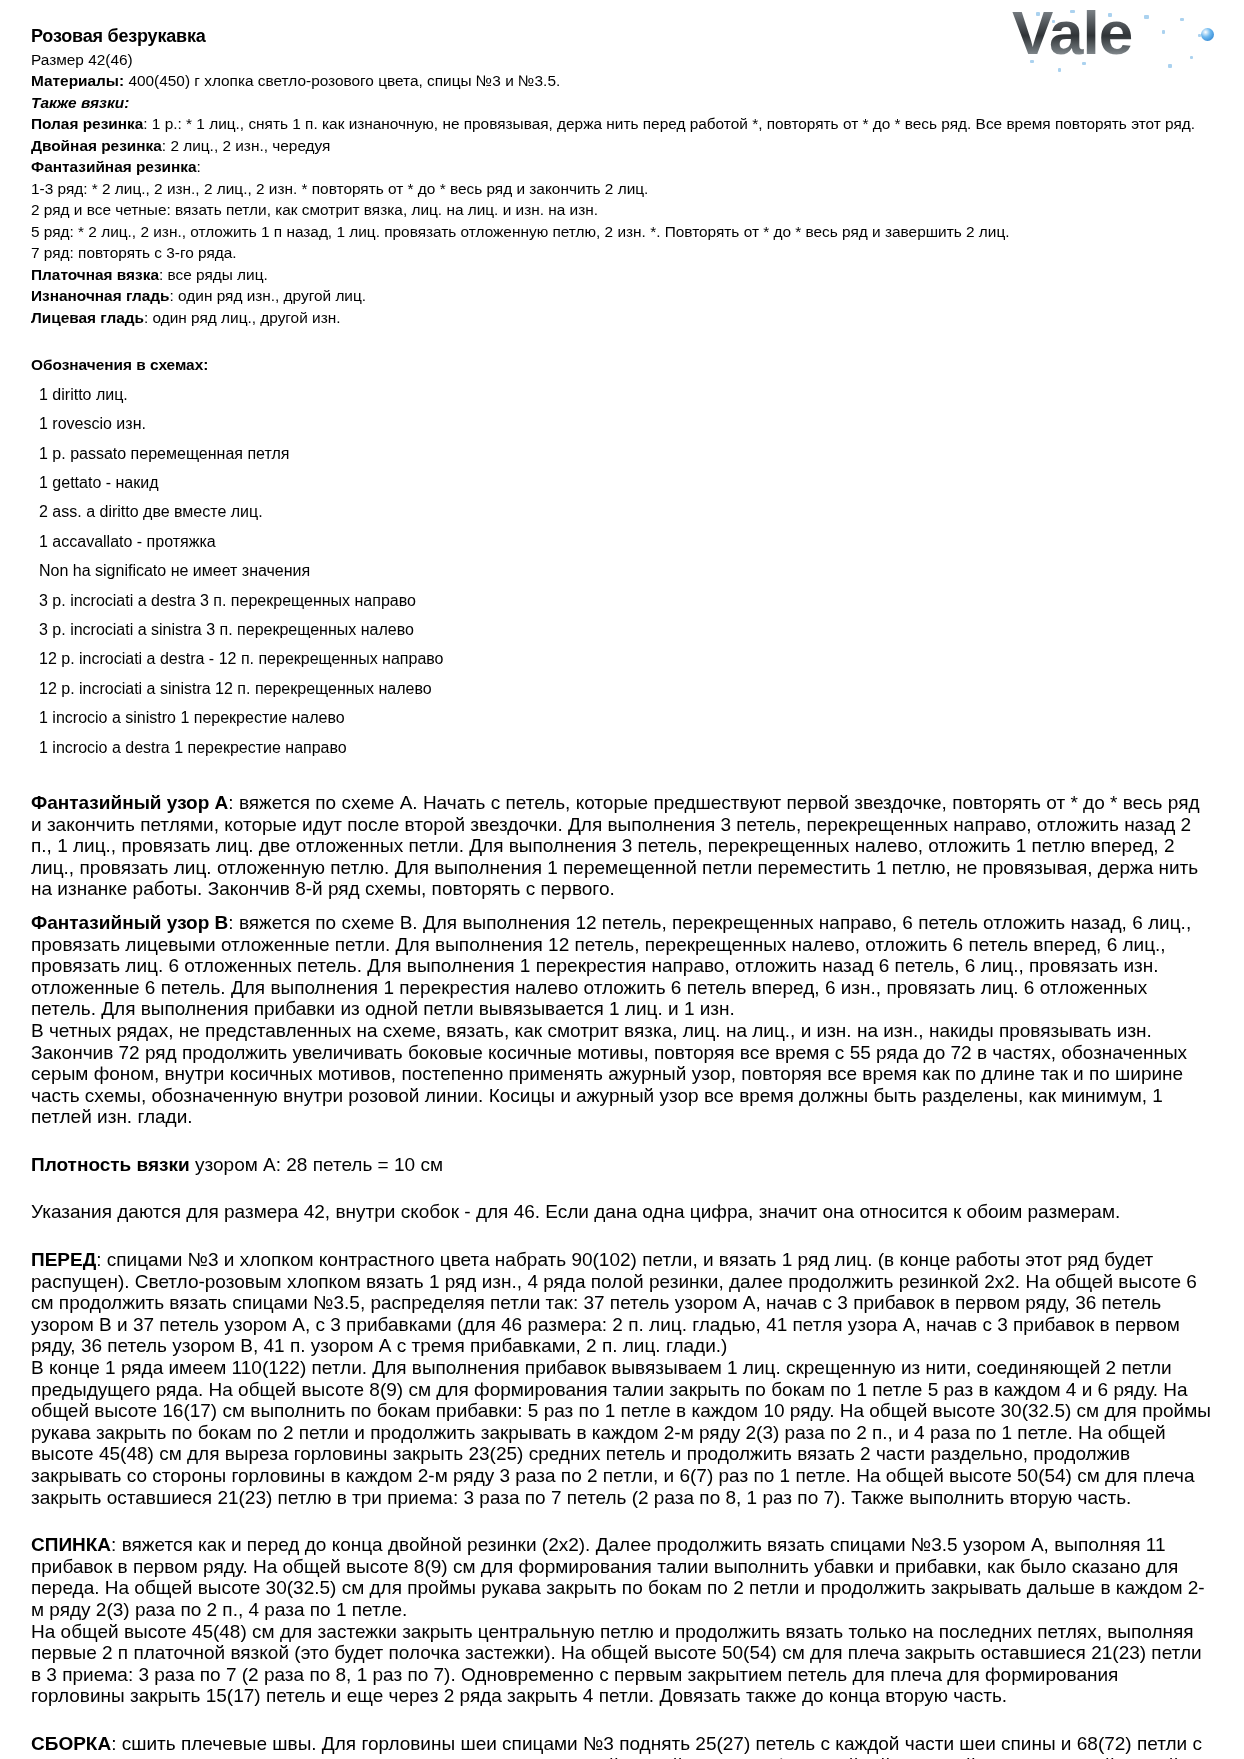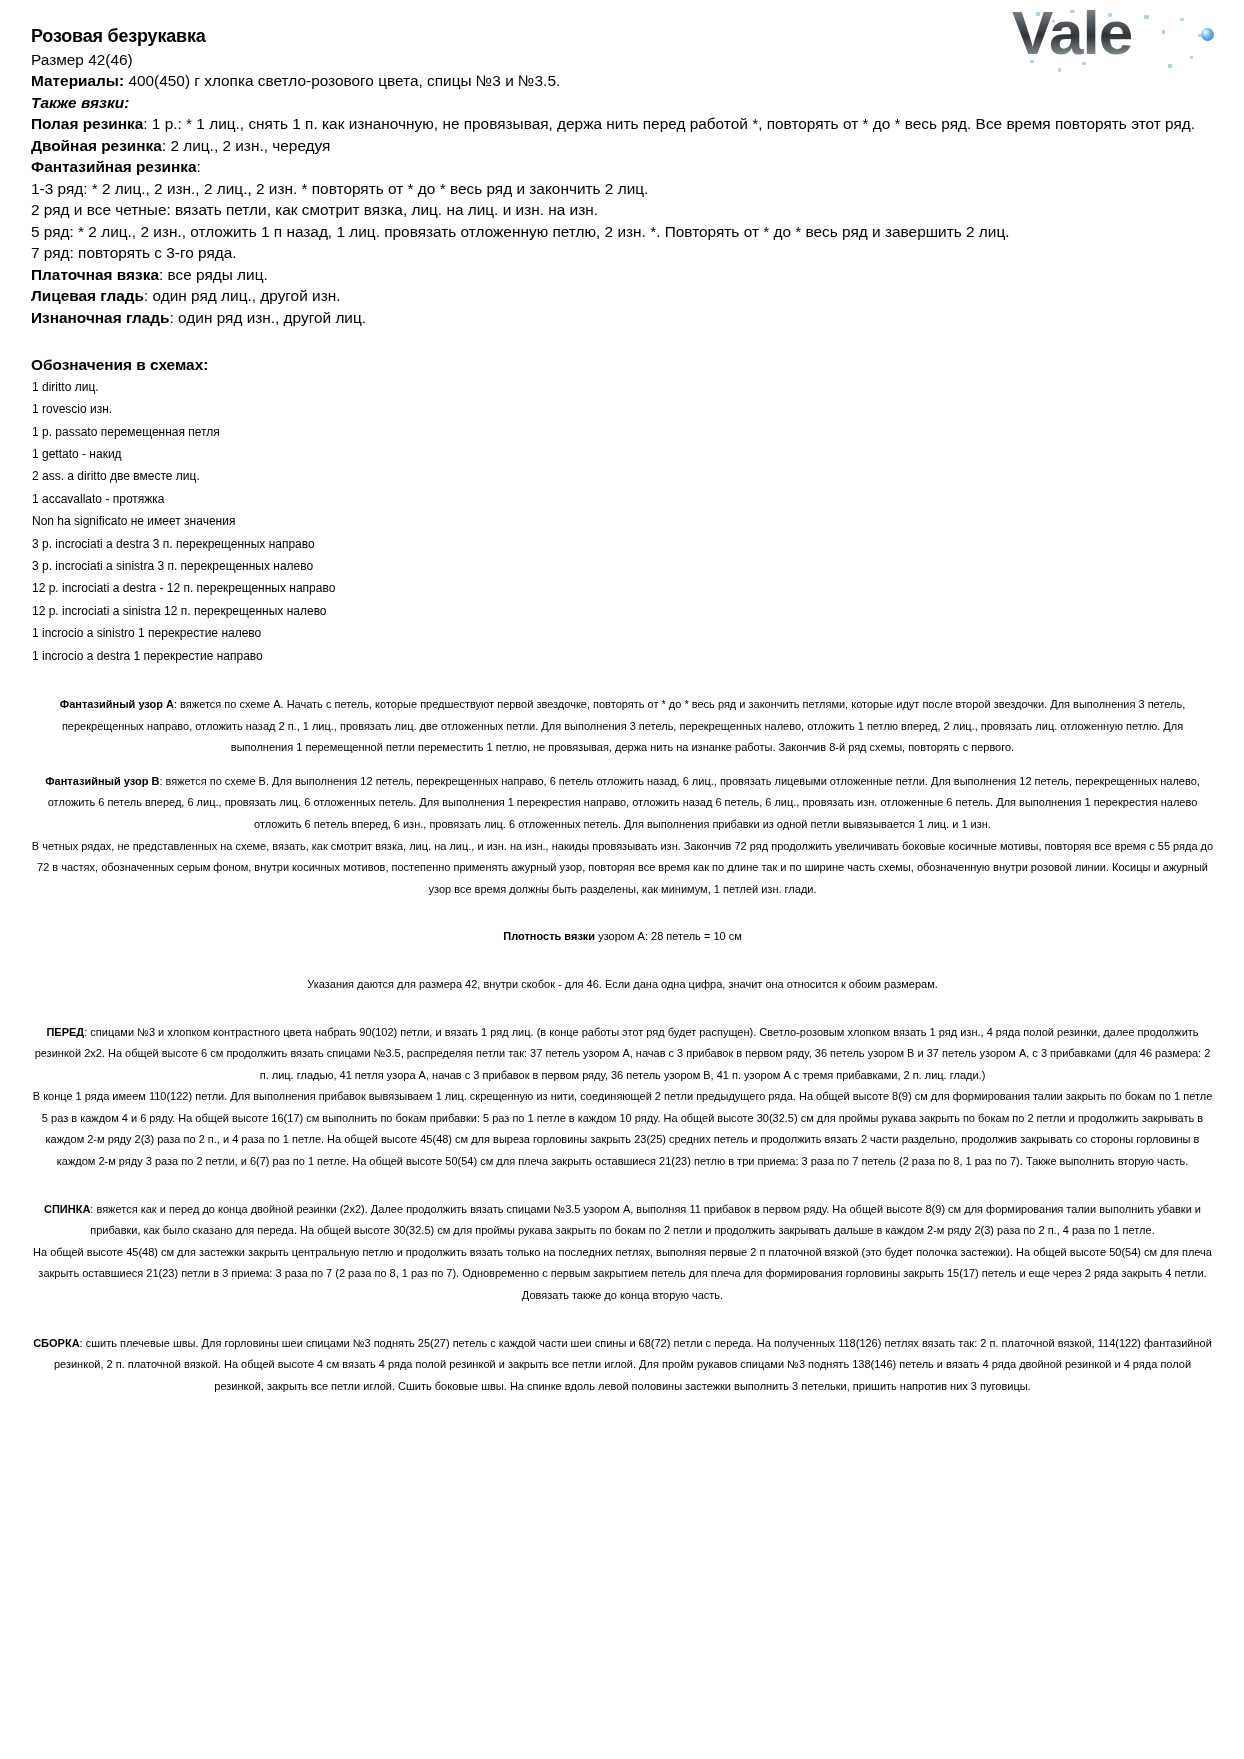--- a/index.html
+++ b/index.html
@@ -75,29 +75,29 @@
     line-height: 21.5px;
     margin: 0;
     white-space: normal;
   }
   .b   { font-weight: bold; }
   .bi  { font-weight: bold; font-style: italic; }
 
   .spacer-sm { height: 12px; }
   .spacer-md { height: 26px; }
   .para {
-    font-size: 11px;
+    font-size: 19px;
     line-height: 21.6px;
     margin: 0;
-    text-align: center;
+    text-align: left;
   }
   .legend-line {
-    font-size: 12px;
+    font-size: 16px;
     line-height: 21.4px;
-    margin: 1px;
+    margin: 8px;
   }
 </style>
 </head>
 <body>
 
 <div class="page">
 
   <div class="logo-wrap">
     <span class="speck" style="left:24px;  top:8px;  width:4px; height:4px;"></span>
     <span class="speck" style="left:40px;  top:16px; width:3px; height:3px;"></span>
@@ -126,22 +126,22 @@
   <p class="line"><span class="b">Полая резинка</span><span>: 1 р.: * 1 лиц., снять 1 п. как изнаночную, не провязывая, держа нить перед работой *, повторять от * до * весь ряд. Все время повторять этот ряд.</span></p>
   <p class="line"><span class="b">Двойная резинка</span><span>: 2 лиц., 2 изн., чередуя</span></p>
   <p class="line"><span class="b">Фантазийная резинка</span><span>:</span></p>
 
   <p class="line">1-3 ряд: * 2 лиц., 2 изн., 2 лиц., 2 изн. * повторять от * до * весь ряд и закончить 2 лиц.</p>
   <p class="line">2 ряд и все четные: вязать петли, как смотрит вязка, лиц. на лиц. и изн. на изн.</p>
   <p class="line">5 ряд: * 2 лиц., 2 изн., отложить 1 п назад, 1 лиц. провязать отложенную петлю, 2 изн. *. Повторять от * до * весь ряд и завершить 2 лиц.</p>
   <p class="line">7 ряд: повторять с 3-го ряда.</p>
 
   <p class="line"><span class="b">Платочная вязка</span><span>: все ряды лиц.</span></p>
+  <p class="line"><span class="b">Изнаночная гладь</span><span>: один ряд изн., другой  лиц.</span></p>
   <p class="line"><span class="b">Лицевая гладь</span><span>: один ряд  лиц., другой  изн.</span></p>
-  <p class="line"><span class="b">Изнаночная гладь</span><span>: один ряд изн., другой  лиц.</span></p>
 
   <div class="spacer-md"></div>
 
   <p class="line b">Обозначения в схемах:</p>
   <p class="legend-line">1 diritto  лиц.</p>
   <p class="legend-line">1 rovescio  изн.</p>
   <p class="legend-line">1 p. passato  перемещенная петля</p>
   <p class="legend-line">1 gettato - накид</p>
   <p class="legend-line">2 ass. a diritto  две вместе лиц.</p>
   <p class="legend-line">1 accavallato - протяжка</p>

